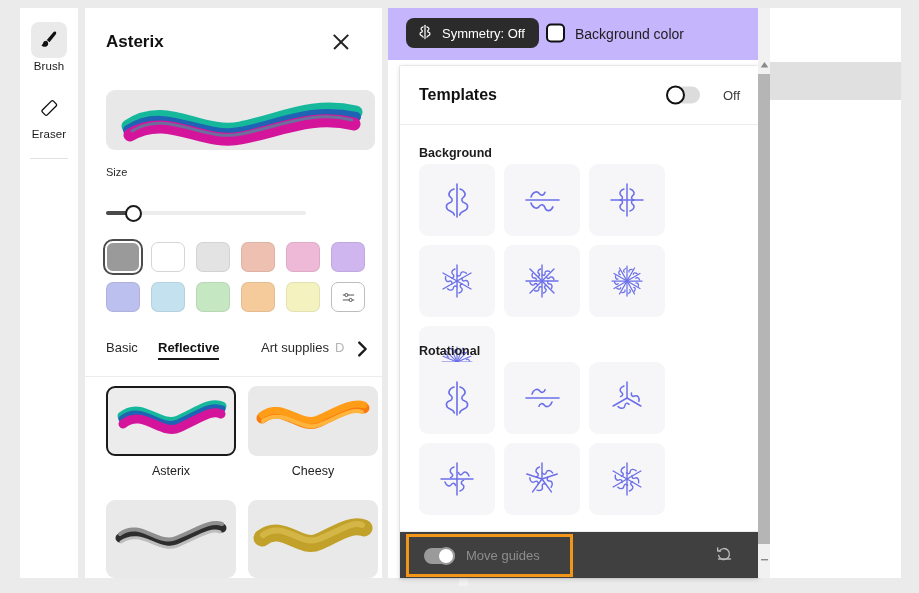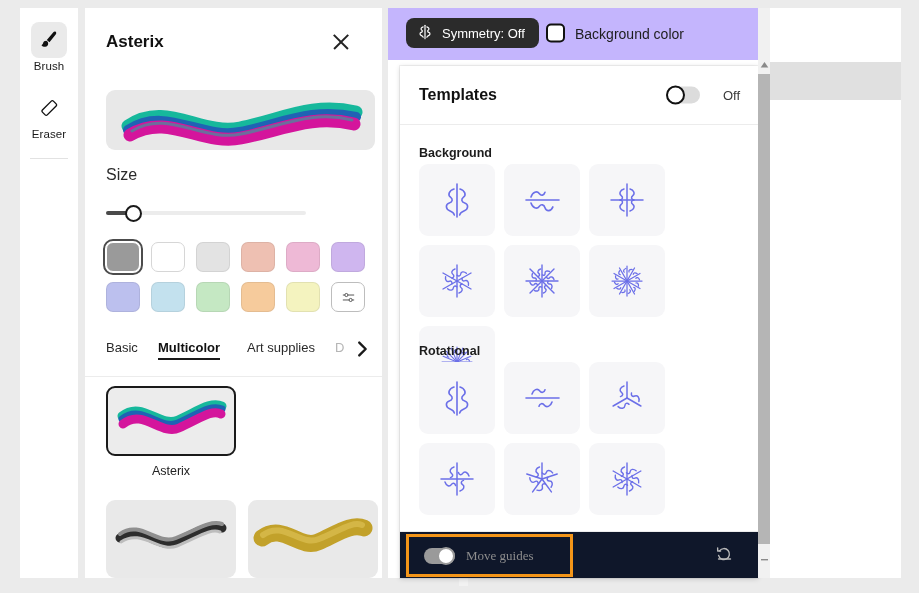--- a/index.html
+++ b/index.html
@@ -26,21 +26,21 @@
   
   .brush-panel{position:absolute;left:85px;top:8px;width:297px;height:570px;background:#ffffff;text-decoration:underline;}
   .bp-head{position:absolute;left:0;top:0;width:297px;height:56px;}
   .bp-title{position:absolute;left:21px;top:34px;transform:translateY(-50%);font-size:17px;font-weight:bold;color:#111;}
   .bp-close{position:absolute;right:30px;top:34px;transform:translateY(-50%);width:22px;height:22px;cursor:pointer;}
   .bp-close:before,.bp-close:after{content:"";position:absolute;left:1px;top:10px;width:20px;height:1.6px;background:#222;}
   .bp-close:before{transform:rotate(45deg);} .bp-close:after{transform:rotate(-45deg);}
 
   .preview{position:absolute;left:21px;top:82px;width:269px;height:60px;background:#e8e8e8;border-radius:9px;overflow:hidden;}
 
-  .size-label{position:absolute;left:21px;top:158px;font-size:16px;color:#2b2b2b;}
+  .size-label{position:absolute;left:21px;top:158px;font-size:11px;color:#2b2b2b;}
   .slider-wrap{position:absolute;left:21px;top:196px;width:200px;height:18px;}
   .slider-track{position:absolute;left:0;top:7px;width:200px;height:4px;border-radius:2px;background:#ececec;}
   .slider-fill{position:absolute;left:0;top:7px;width:26px;height:4px;border-radius:2px;background:#4a4a4a;}
   .slider-knob{position:absolute;left:19px;top:1px;width:17px;height:17px;border-radius:50%;background:#fff;border:2px solid #1a1a1a;box-sizing:border-box;cursor:pointer;}
   .size-box{position:absolute;left:311px;top:190px;width:38px;height:30px;border:1px solid #c9c9c9;border-radius:6px;background:#fff;
             display:flex;align-items:center;justify-content:center;font-size:13px;color:#222;}
 
   .swatches{position:absolute;left:21px;top:234px;width:270px;}
   .sw-row{display:flex;gap:11px;margin-bottom:10px;}
   .sw{width:34px;height:30px;border-radius:7px;border:1px solid rgba(0,0,0,.07);box-sizing:border-box;cursor:pointer;position:relative;}
@@ -81,21 +81,21 @@
   .pop-head{position:absolute;left:0;top:0;width:358px;height:58px;border-bottom:1px solid #ececec;}
   .pop-title{position:absolute;left:19px;top:29px;transform:translateY(-50%);font-size:16px;font-weight:bold;color:#111;}
   .toggle{position:absolute;right:58px;top:29px;transform:translateY(-50%);width:34px;height:17px;border-radius:9px;background:#dcdcdc;cursor:pointer;}
   .toggle .knob{position:absolute;left:0;top:-1px;width:19px;height:19px;border-radius:50%;background:#fff;border:2px solid #111;box-sizing:border-box;}
   .toggle-state{position:absolute;right:18px;top:29px;transform:translateY(-50%);font-size:13px;color:#3a3a3a;margin-left:19px;}
 
   .sec-title{position:absolute;left:19px;font-size:12.5px;font-weight:bold;color:#1c1c1c;}
   .grid{position:absolute;left:19px;display:flex;flex-wrap:wrap;gap:9px;width:330px;}
   .symcell{width:76px;height:72px;background:#f6f6f8;border-radius:9px;display:flex;align-items:center;justify-content:center;cursor:pointer;}
 
-  .pop-foot{position:absolute;left:0;bottom:0;width:358px;height:46px;border-top:1px solid #ececec;background:#0f172a;font-family:Liberation Serif, serif;}
+  .pop-foot{position:absolute;left:0;bottom:0;width:358px;height:46px;border-top:1px solid #ececec;background:#404040;}
   .move-guides{position:absolute;left:12px;top:8px;width:155px;height:31px;display:flex;align-items:center;gap:11px;padding-left:12px;box-sizing:border-box;cursor:pointer;}
   .highlight{position:absolute;left:6px;top:2px;width:167px;height:43px;border:3px solid #f39518;box-sizing:border-box;}
   .mg-toggle{width:31px;height:16px;border-radius:8px;background:#9a9a9a;position:relative;}
   .mg-toggle .knob{position:absolute;right:0;top:-1px;width:18px;height:18px;border-radius:50%;background:#fff;border:2px solid #9a9a9a;box-sizing:border-box;}
   .mg-label{font-size:13px;color:#8d8d8d;}
   .reset-icon{position:absolute;right:22px;top:11px;width:22px;height:22px;cursor:pointer;}
 
   
   .pane-scroll{position:absolute;left:758px;top:8px;width:12px;height:570px;background:#f1f1f1;}
   .pane-uparrow{position:absolute;left:758px;top:58px;width:12px;height:14px;background:#f1f1f1;display:flex;align-items:center;justify-content:center;}
@@ -181,22 +181,22 @@
               <circle cx="9" cy="8.5" r="2.2" fill="#fff"></circle>
             <line x1="4" y1="15.5" x2="20" y2="15.5"></line>
               <circle cx="15" cy="15.5" r="2.2" fill="#fff"></circle>
           </svg>
         </div>
       </div>
     </div>
 
     <div class="tabs">
       <div class="tab" style="left:0">Basic</div>
-      <div class="tab active" style="left:52px">Multicolor</div>
-      <div class="tab" style="left:141px">Art supplies</div>
+      <div class="tab active" style="left:52px">Reflective</div>
+      <div class="tab" style="left:155px">Art supplies</div>
       <div class="tab faded" style="left:229px">D</div>
       <div class="tab-next">
         <svg width="22" height="22" viewBox="0 0 24 24" fill="none" stroke="#1a1a1a" stroke-width="2.6" stroke-linecap="round" stroke-linejoin="round">
           <path d="M9 5l7 7-7 7"></path>
         </svg>
       </div>
     </div>
 
     <div class="gallery-sep"></div>
 
@@ -206,20 +206,30 @@
         <div class="gthumb sel">
           <svg width="126" height="66" viewBox="0 0 126 66">
             <path d="M14 28 C34 12, 52 40, 70 32 C90 23, 103 13, 114 18" stroke="#16b89c" stroke-width="9" fill="none" stroke-linecap="round"></path>
             <path d="M14 31 C34 15, 52 43, 70 35 C90 26, 103 16, 114 21" stroke="#1f63b4" stroke-width="7" fill="none" stroke-linecap="round"></path>
             <path d="M15 36 C35 20, 53 48, 71 40 C91 31, 104 21, 113 26" stroke="#d4159c" stroke-width="9" fill="none" stroke-linecap="round"></path>
           </svg>
         </div>
         <div class="gname">Asterix</div>
       </div>
 
+      <div class="gcard" style="left:151px;top:4px">
+        <div class="gthumb">
+          <svg width="130" height="70" viewBox="0 0 130 70">
+            <path d="M14 32 C34 16, 52 44, 70 36 C90 27, 104 17, 116 22" stroke="#fb7a0b" stroke-width="11" fill="none" stroke-linecap="round"></path>
+            <path d="M14 29 C34 14, 52 41, 70 33 C90 24, 104 15, 116 19" stroke="#ff9d18" stroke-width="7" fill="none" stroke-linecap="round"></path>
+            <path d="M15 35 C35 21, 53 46, 71 39 C91 31, 104 22, 114 26" stroke="#ffb43d" stroke-width="4" fill="none" stroke-linecap="round"></path>
+          </svg>
+        </div>
+        <div class="gname">Cheesy</div>
+      </div>
 
       <div class="gcard" style="left:9px;top:118px">
         <div class="gthumb" style="height:78px">
           <svg width="130" height="78" viewBox="0 0 130 78">
             <path d="M14 38 C34 22, 52 50, 70 42 C90 33, 104 23, 116 28" stroke="#2d2d2d" stroke-width="9" fill="none" stroke-linecap="round"></path>
             <path d="M14 34 C34 19, 52 46, 70 38 C90 30, 104 20, 116 24" stroke="#8f8f8f" stroke-width="4" fill="none" stroke-linecap="round"></path>
             <path d="M15 42 C35 28, 53 53, 71 46 C91 38, 104 28, 114 32" stroke="#bdbdbd" stroke-width="3" fill="none" stroke-linecap="round"></path>
           </svg>
         </div>
       </div>

